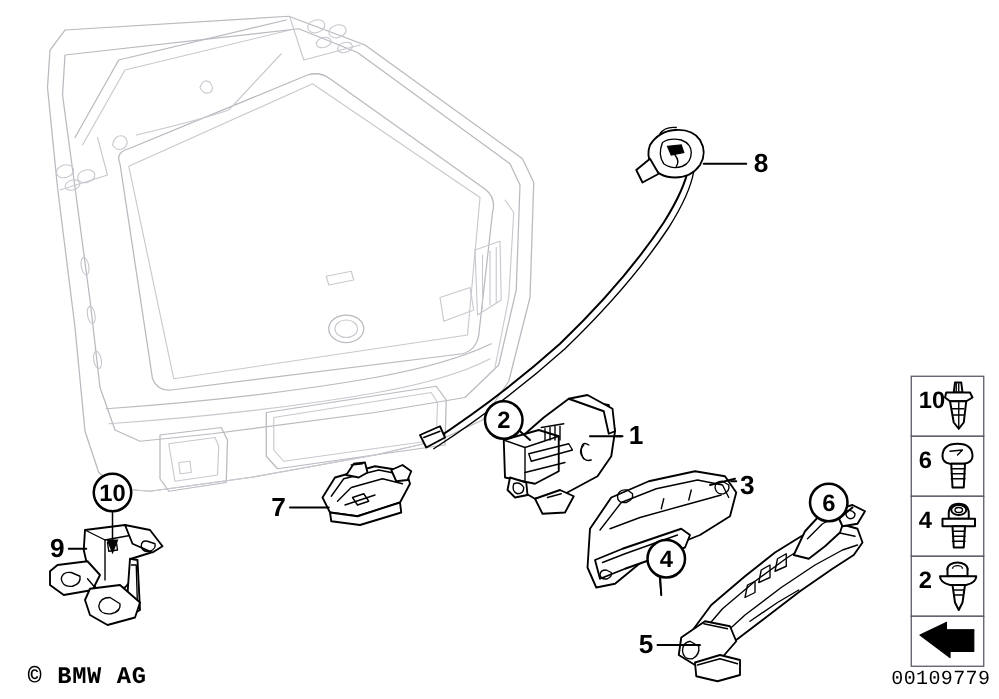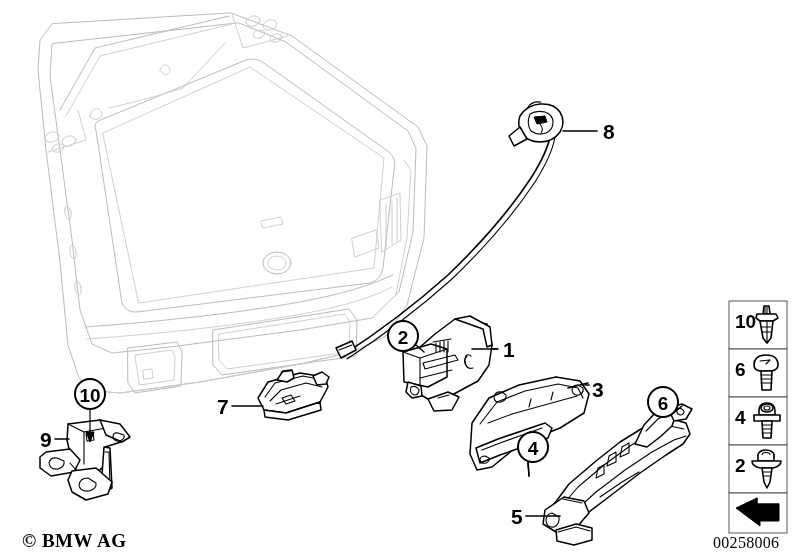--- a/index.html
+++ b/index.html
@@ -122,21 +122,21 @@
     stroke-linecap: round;
   }
   .arrow-block {
     fill: #000000;
     stroke: #000000;
     stroke-width: 1;
     stroke-linejoin: round;
   }
   .footer-text {
     position: absolute;
-    font-family: Liberation Serif, serif;
+    font-family: Liberation Mono, monospace;
     font-size: 19px;
     font-weight: bold;
     color: #000000;
     white-space: nowrap;
   }
   #copyright-label {
     left: 22px;
     top: 530px;
     letter-spacing: 0.5px;
   }
@@ -460,15 +460,15 @@
                L760 526 Z"></path>
           <path class="hw-thin" d="M757 498 L757 504 L779 504" stroke="#ffffff"></path>
         </g>
       </g>
     </g>
 
   </svg>
 
   <div class="footer-text" id="copyright-label">© BMW AG</div>
 
-  <div class="footer-text" id="diagram-id-label">00258006</div>
+  <div class="footer-text" id="diagram-id-label">00109779</div>
 
 </div>
 
 </body></html>

